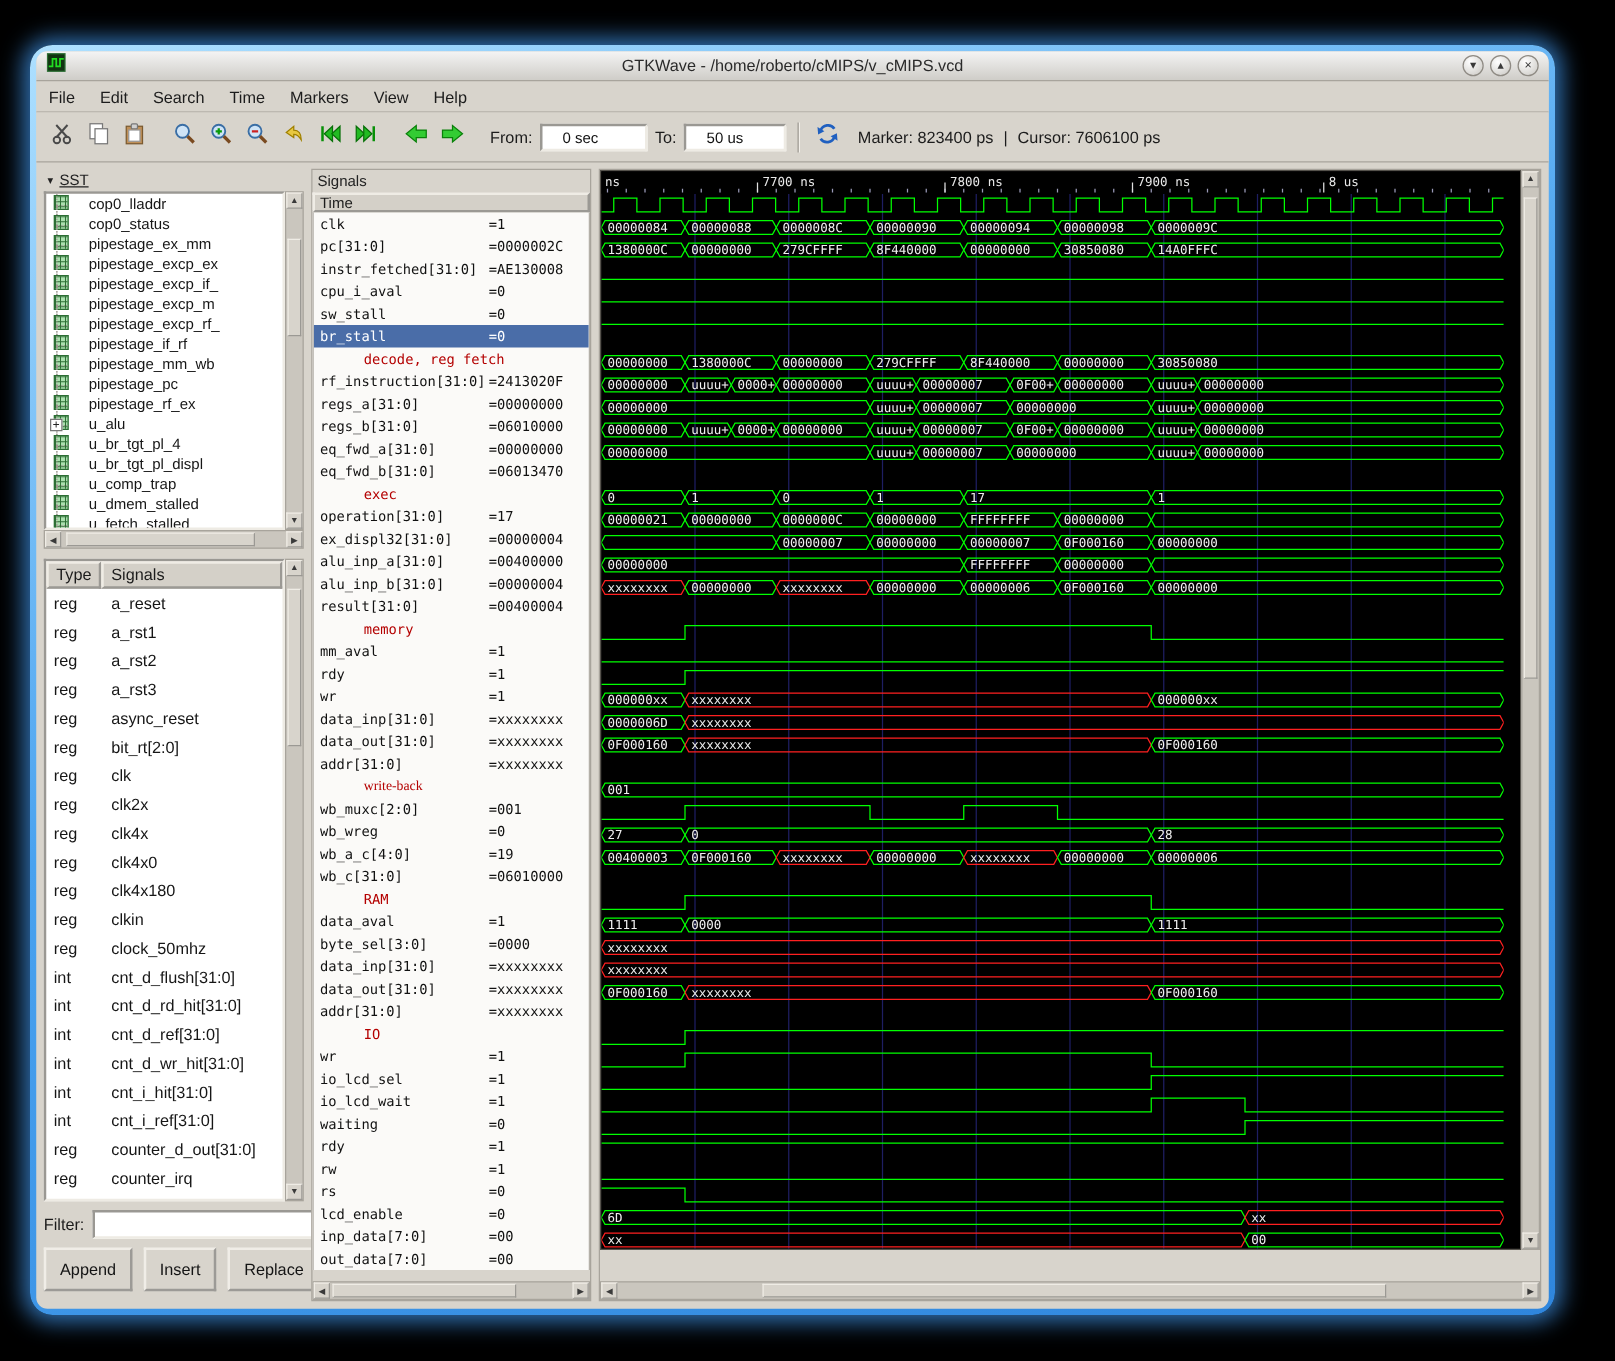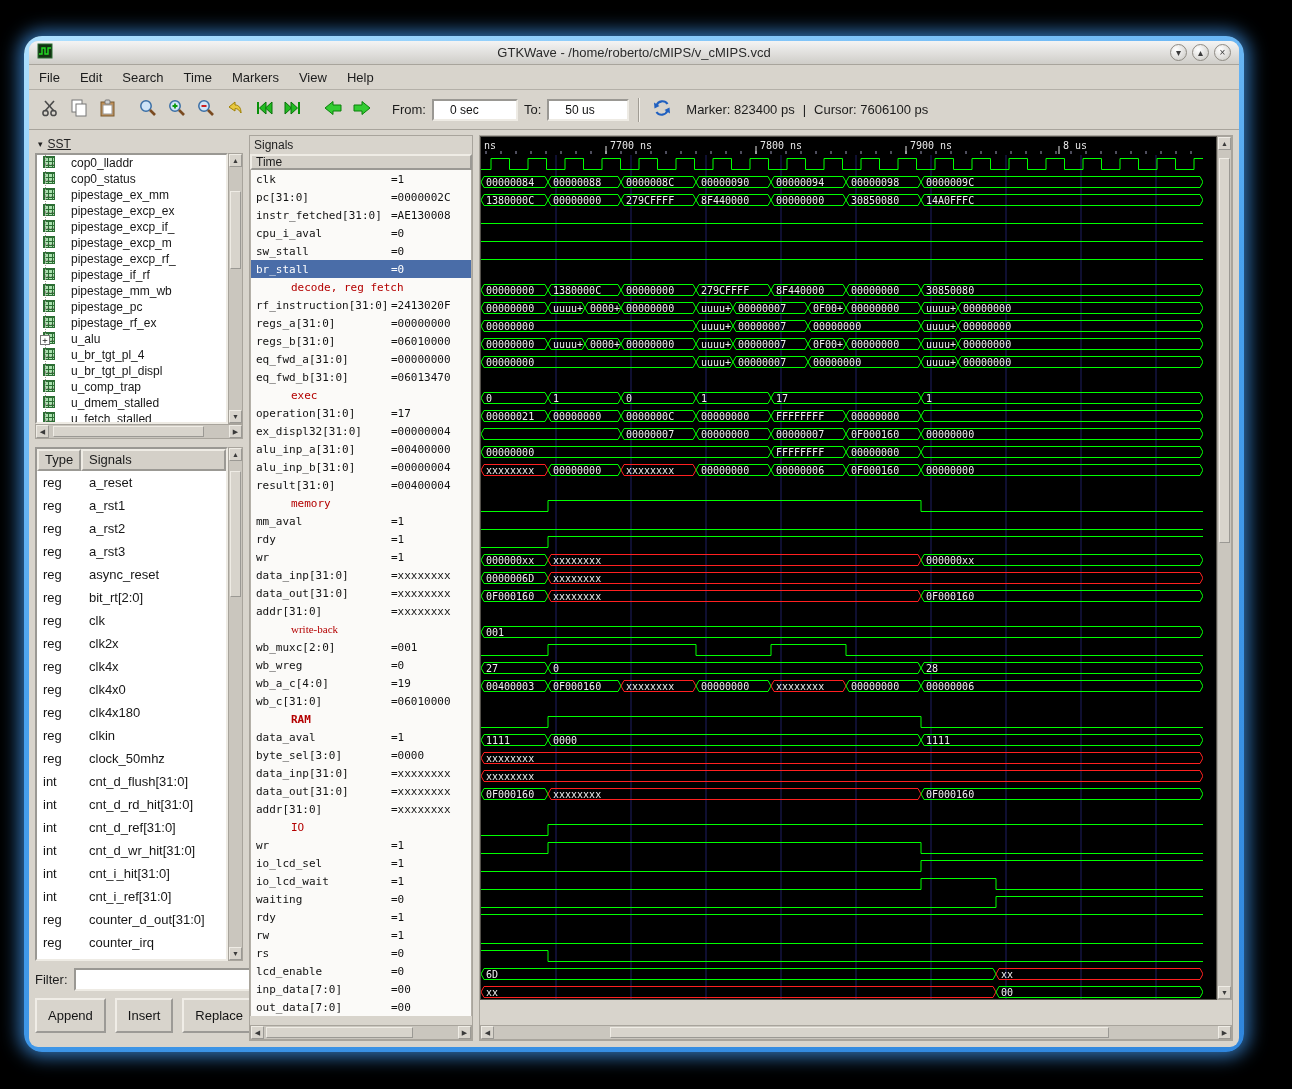--- a/index.html
+++ b/index.html
@@ -533,21 +533,21 @@
                 <span class="sig-val">=0</span>
               </div>
               <div class="sig-row">
                 <span class="sig-name">wb_a_c[4:0]</span>
                 <span class="sig-val">=19</span>
               </div>
               <div class="sig-row">
                 <span class="sig-name">wb_c[31:0]</span>
                 <span class="sig-val">=06010000</span>
               </div>
-              <div class="sig-row section" style="color: rgb(180, 0, 0); font-weight: bold;">RAM</div>
+              <div class="sig-row section" style="color: rgb(180, 0, 0);">RAM</div>
               <div class="sig-row">
                 <span class="sig-name">data_aval</span>
                 <span class="sig-val">=1</span>
               </div>
               <div class="sig-row">
                 <span class="sig-name">byte_sel[3:0]</span>
                 <span class="sig-val">=0000</span>
               </div>
               <div class="sig-row">
                 <span class="sig-name">data_inp[31:0]</span>

